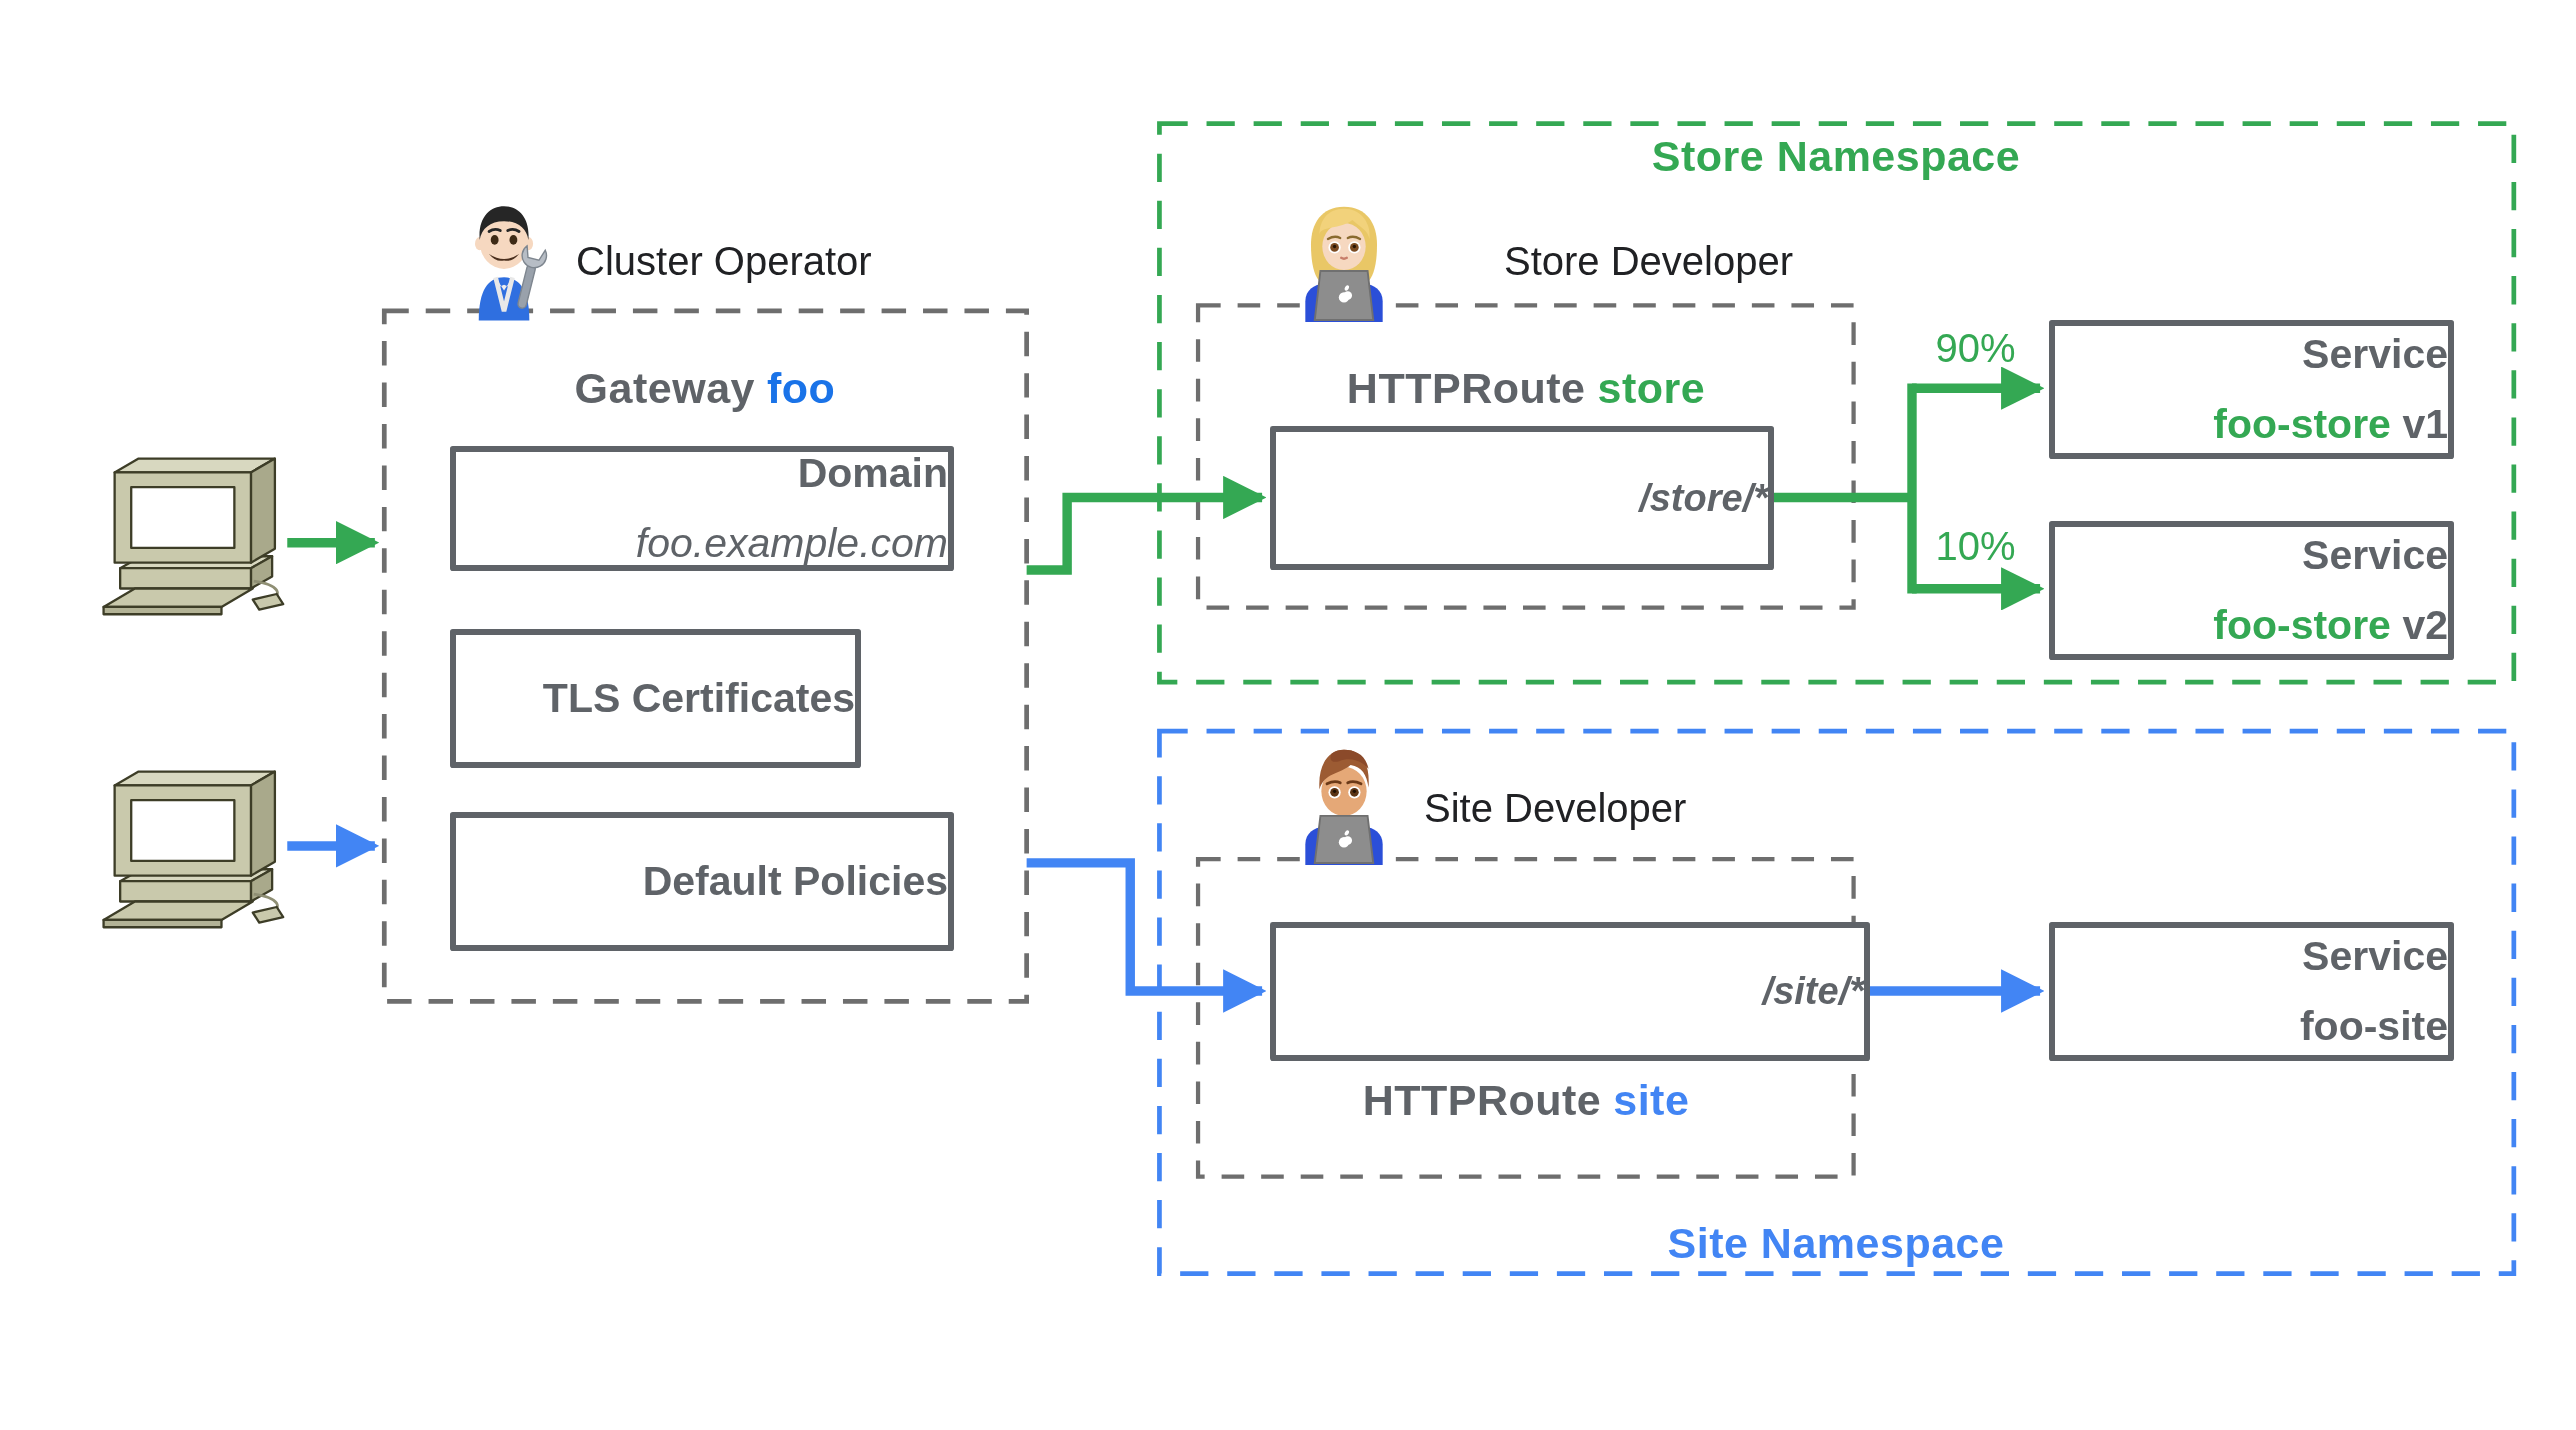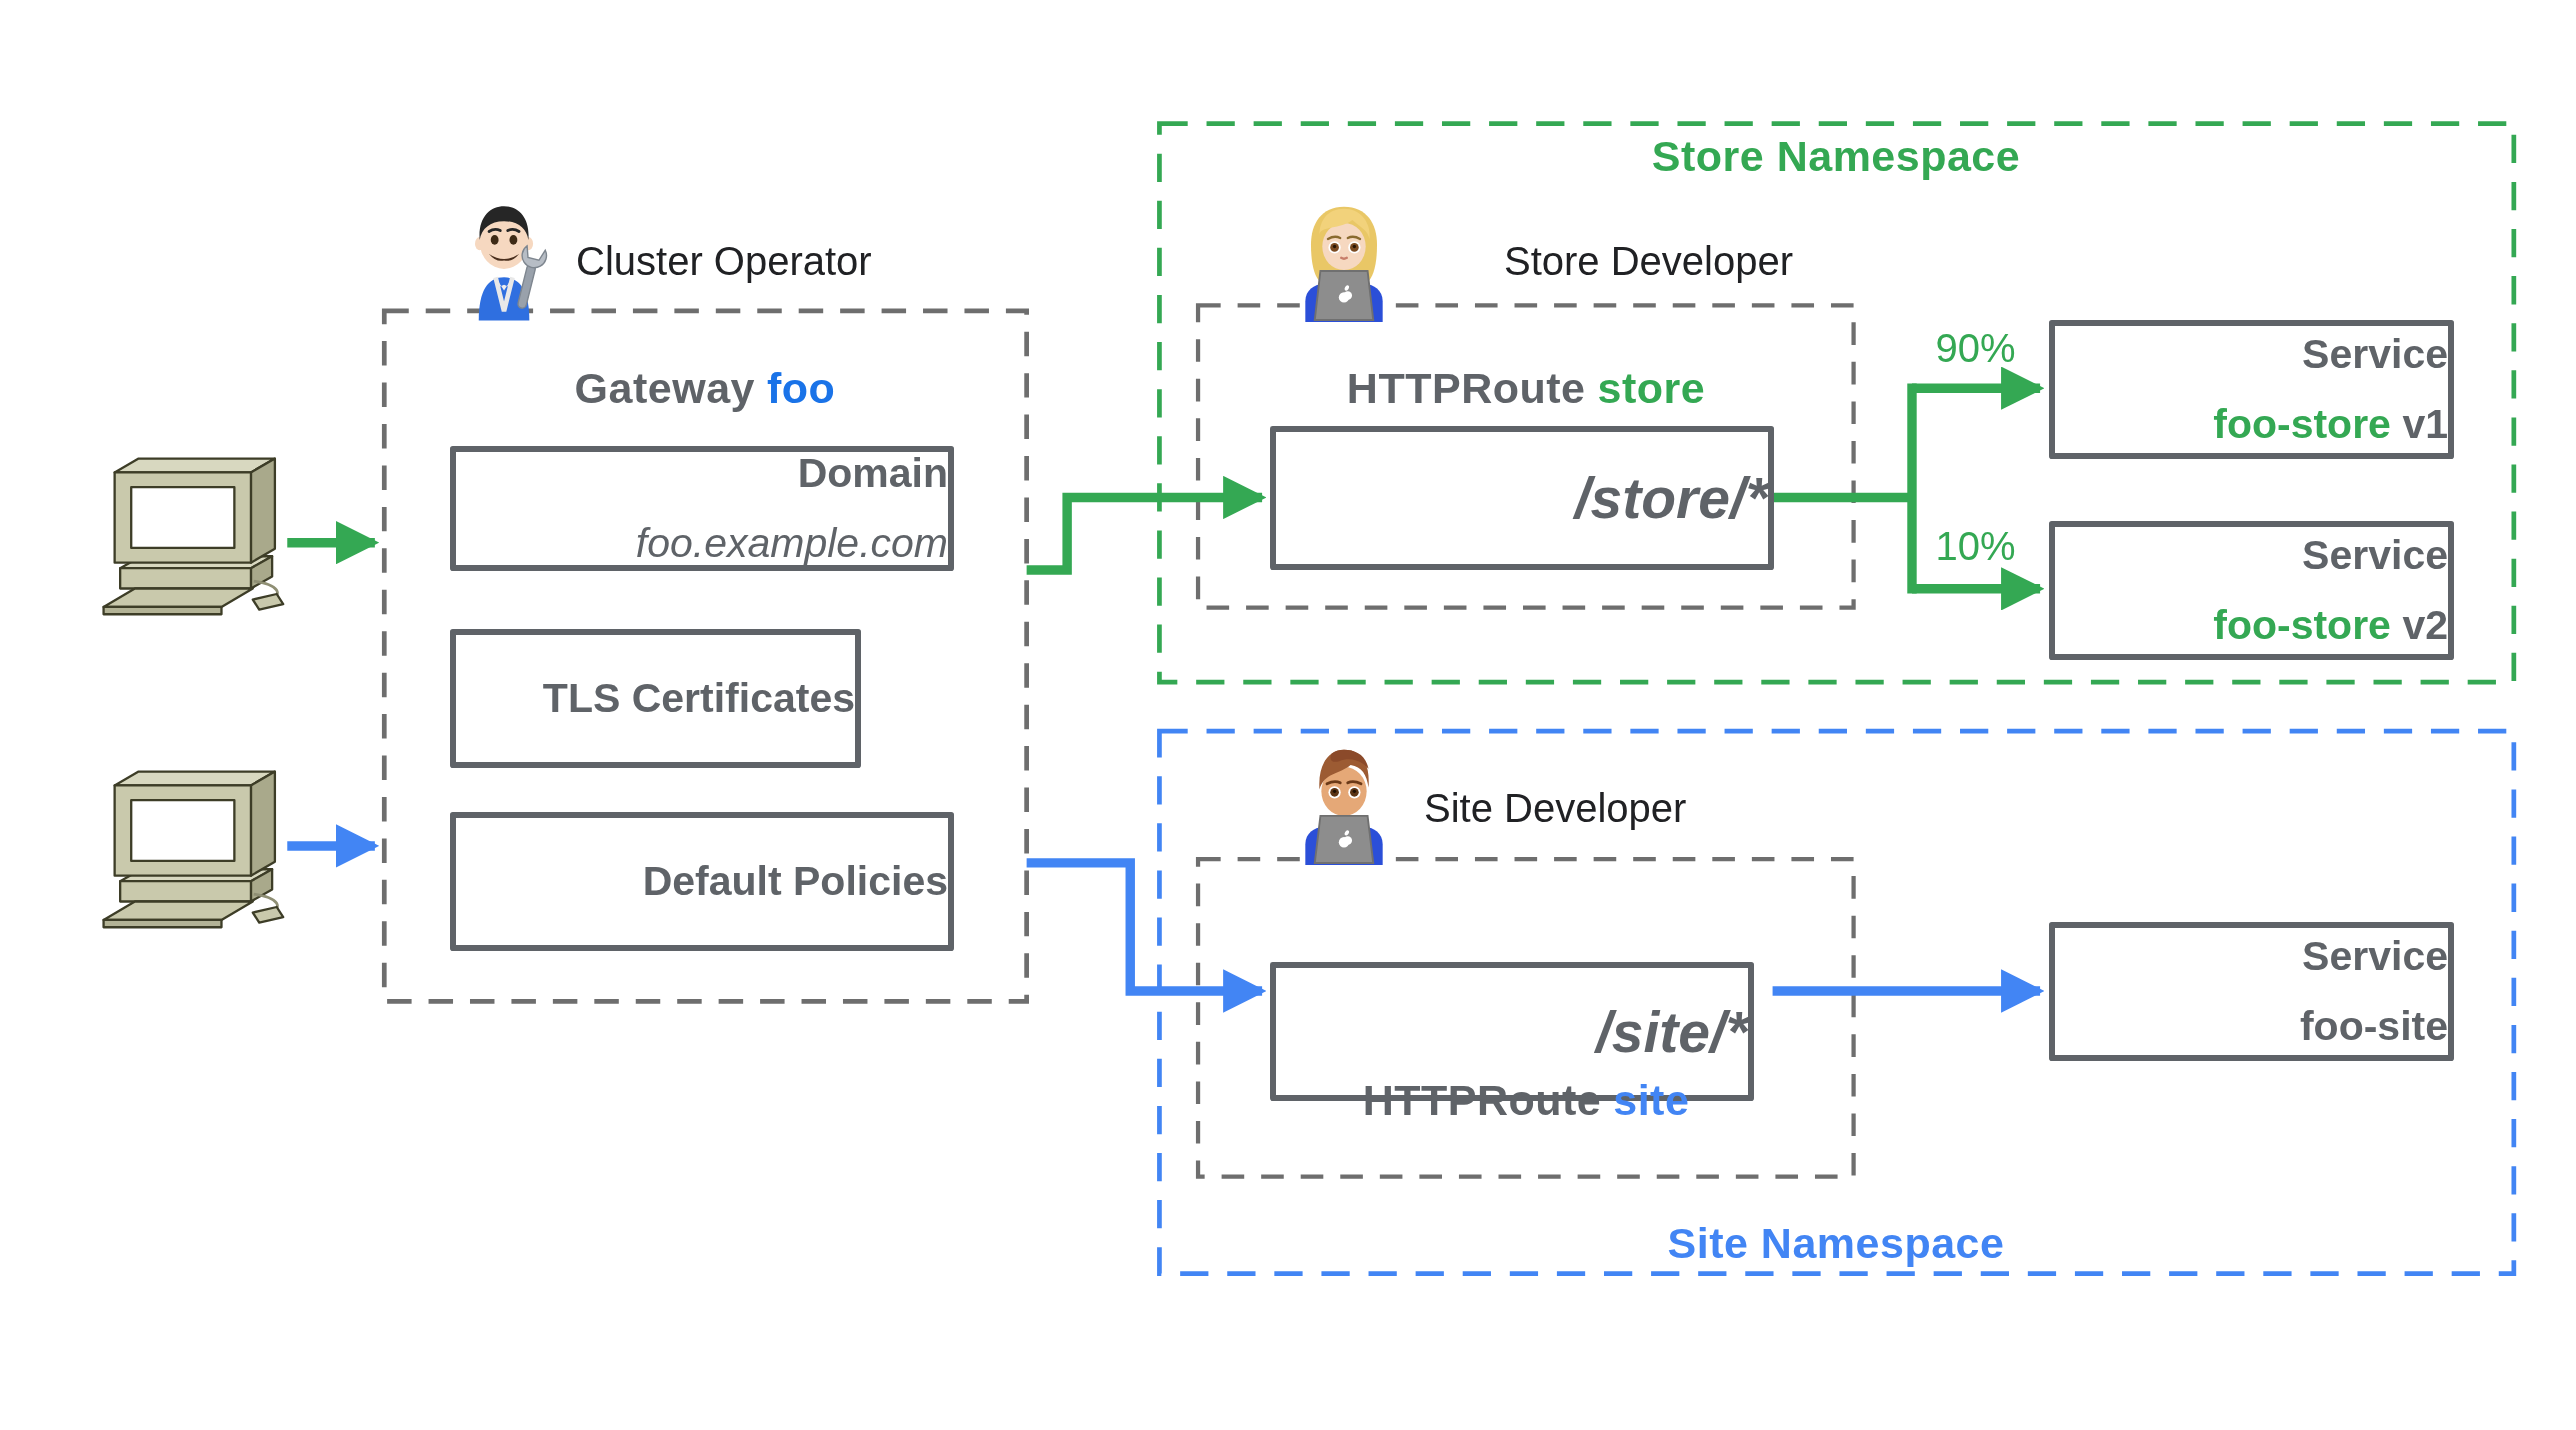--- a/index.html
+++ b/index.html
@@ -19,21 +19,21 @@
   .dkblue{color:#1A73E8;}
   .gap-l{margin-left:0.28em;}
   .solid-box{
     position:absolute; box-sizing:border-box; background:#fff;
     border:6.6px solid #5F6368; border-radius:2.8px;
     display:flex; flex-direction:column; align-items:flex-end; justify-content:center;
     gap:23px;
   }
   .box-line{font-size:41px; font-weight:700; color:#5F6368; white-space:nowrap; line-height:1.15;}
   .box-sub-italic{font-size:41px; font-style:italic; font-weight:400; color:#5F6368; white-space:nowrap; line-height:1.15;}
-  .path-italic{font-size:57px; font-style:italic; font-weight:700; color:#5F6368;}
+  .path-italic{font-size:38px; font-style:italic; font-weight:700; color:#5F6368;}
   .pct{font-size:40px; font-weight:400; color:#34A853;}
 </style>
 </head>
 <body>
 
 <div class="canvas">
 
   <svg class="underlay" width="2576" height="1431" viewBox="0 0 2735 1519">
     <defs>
       <marker id="arrow-green" viewBox="0 0 10 10" refX="9" refY="5" markerWidth="4.6" markerHeight="4.6" orient="auto-start-reverse">
@@ -208,21 +208,21 @@
     </div>
   </div>
 
   <div class="solid-box" style="left:2049px; top:521px; width:405px; height:139px;">
     <div class="box-line">Service</div>
     <div class="box-line">
       <span class="green">foo-store</span><span class="gap-l">v2</span>
     </div>
   </div>
 
-  <div class="solid-box" style="left:1270px; top:922px; width:484px; height:139px;margin-top:40px;">
+  <div class="solid-box" style="left:1270px; top:922px; width:600px; height:139px;">
     <div class="path-italic">/site/*</div>
   </div>
 
   <div class="txt ctr hdr" style="left:1198px; top:1076px; width:656px;">
     <span class="gray">HTTPRoute</span><span class="blue gap-l">site</span>
   </div>
 
   <div class="solid-box" style="left:2049px; top:922px; width:405px; height:139px;">
     <div class="box-line">Service</div>
     <div class="box-line blue">foo-site</div>

